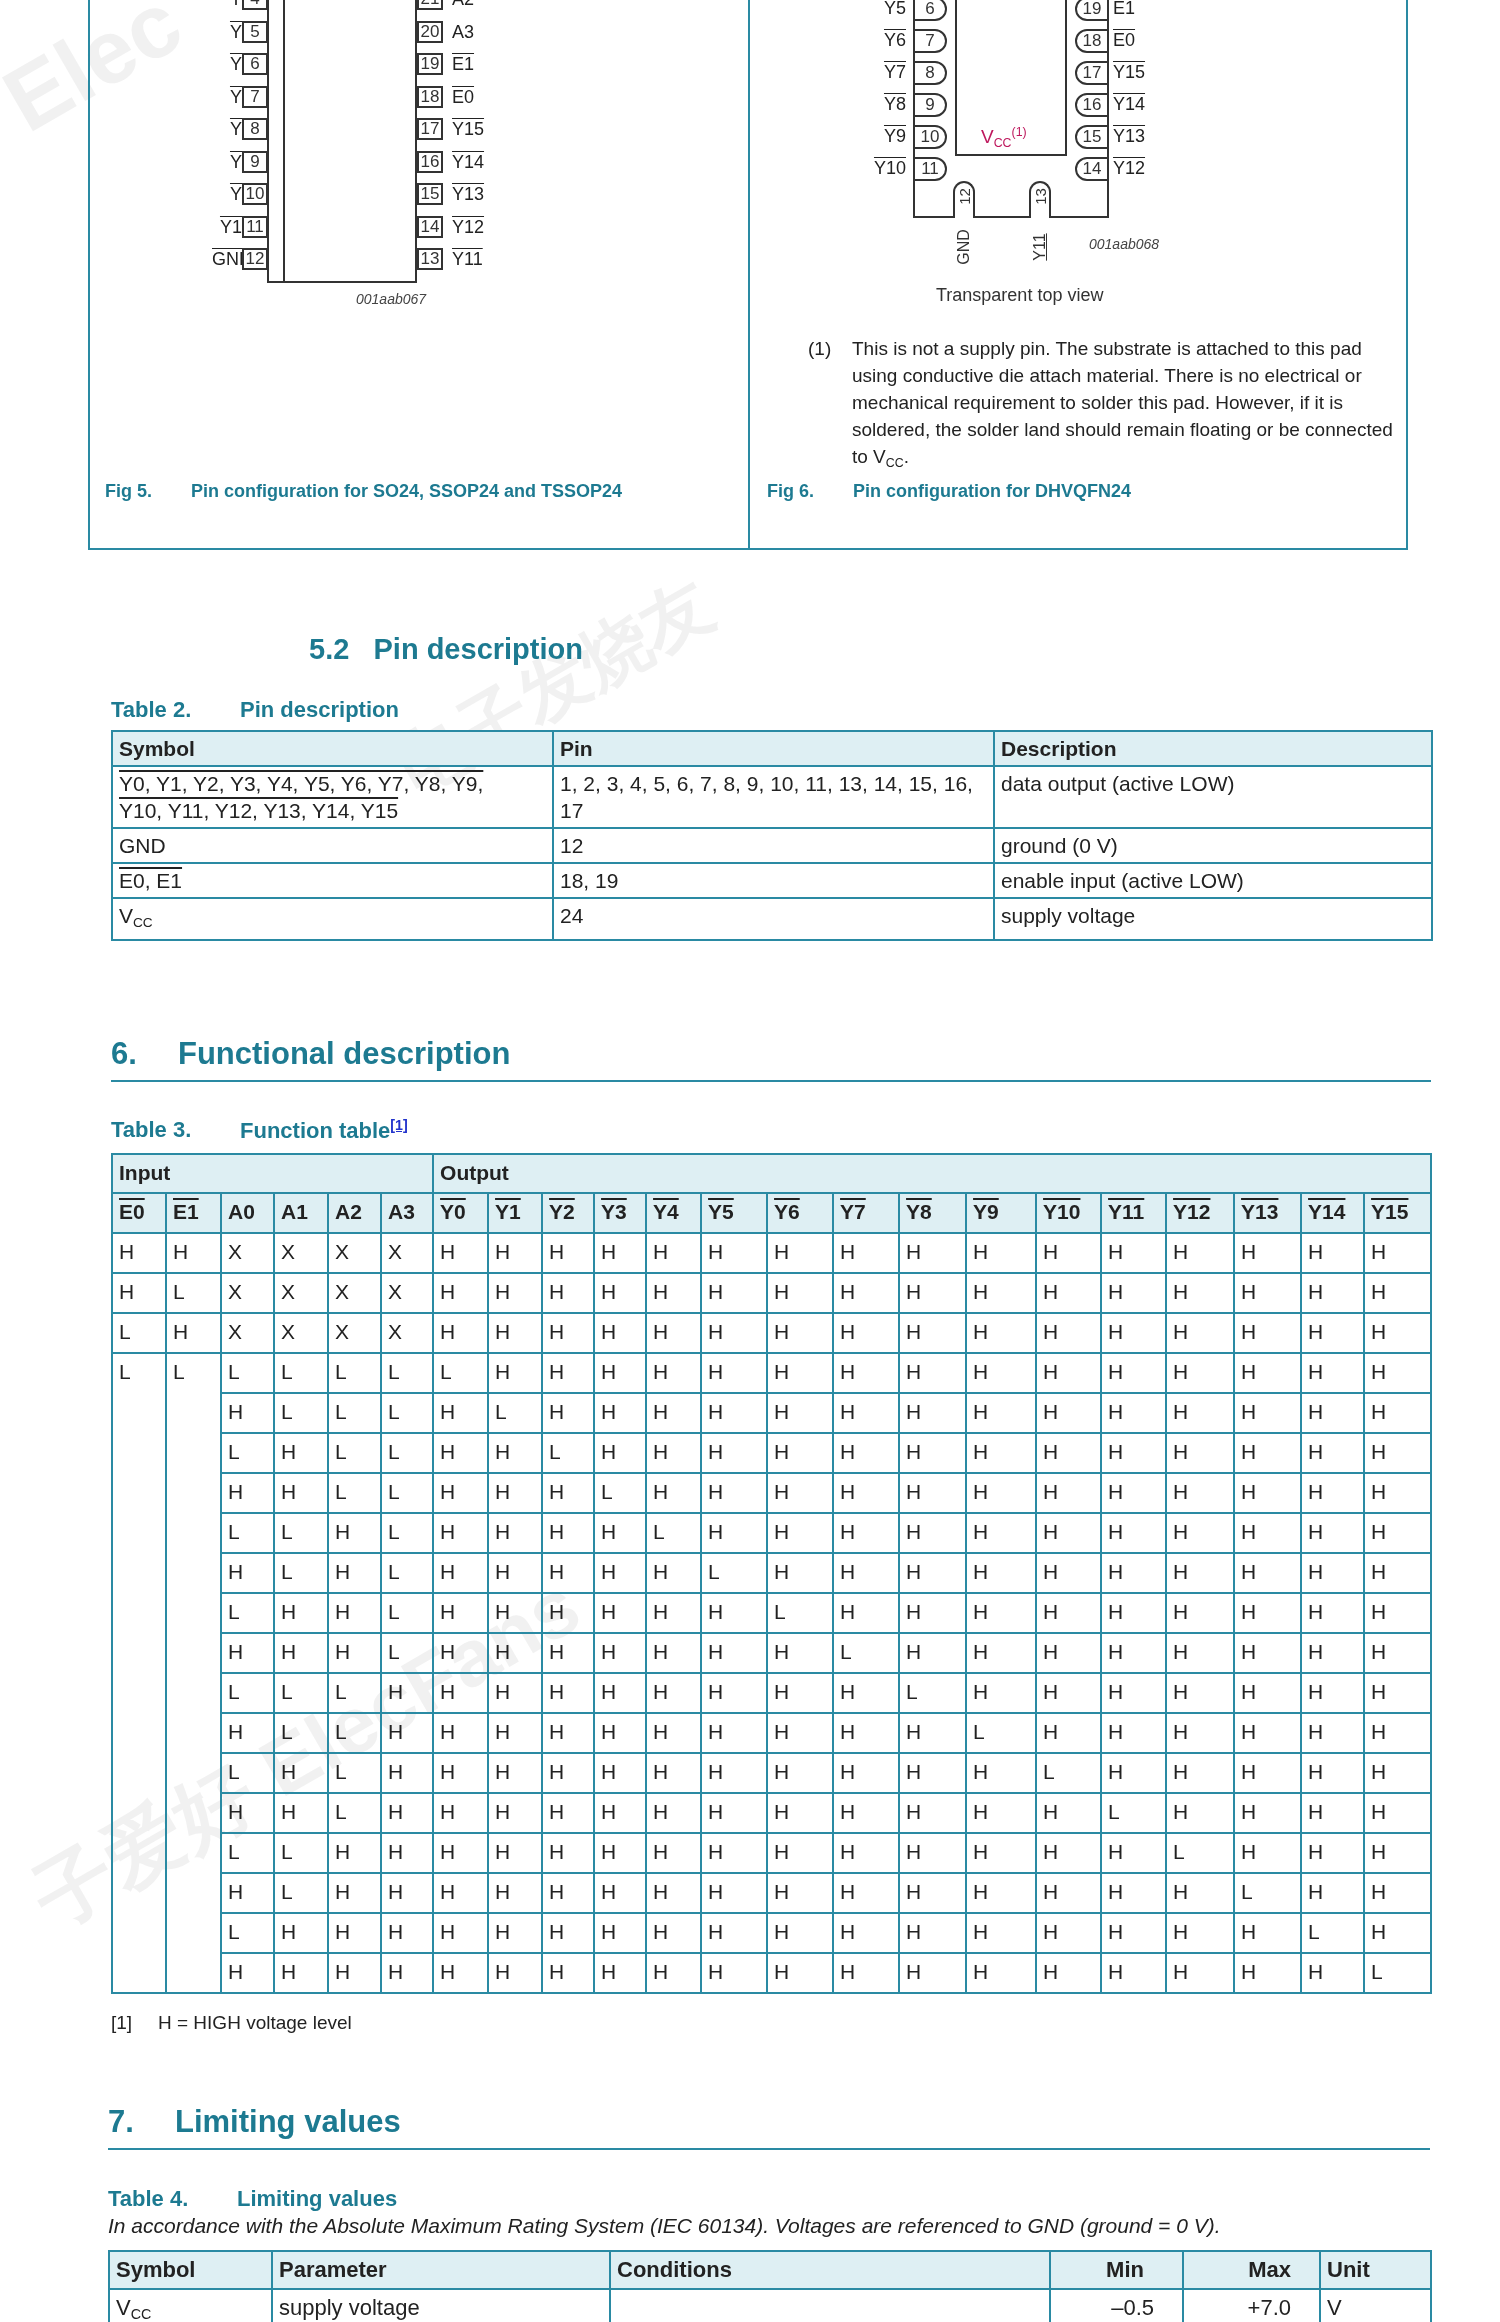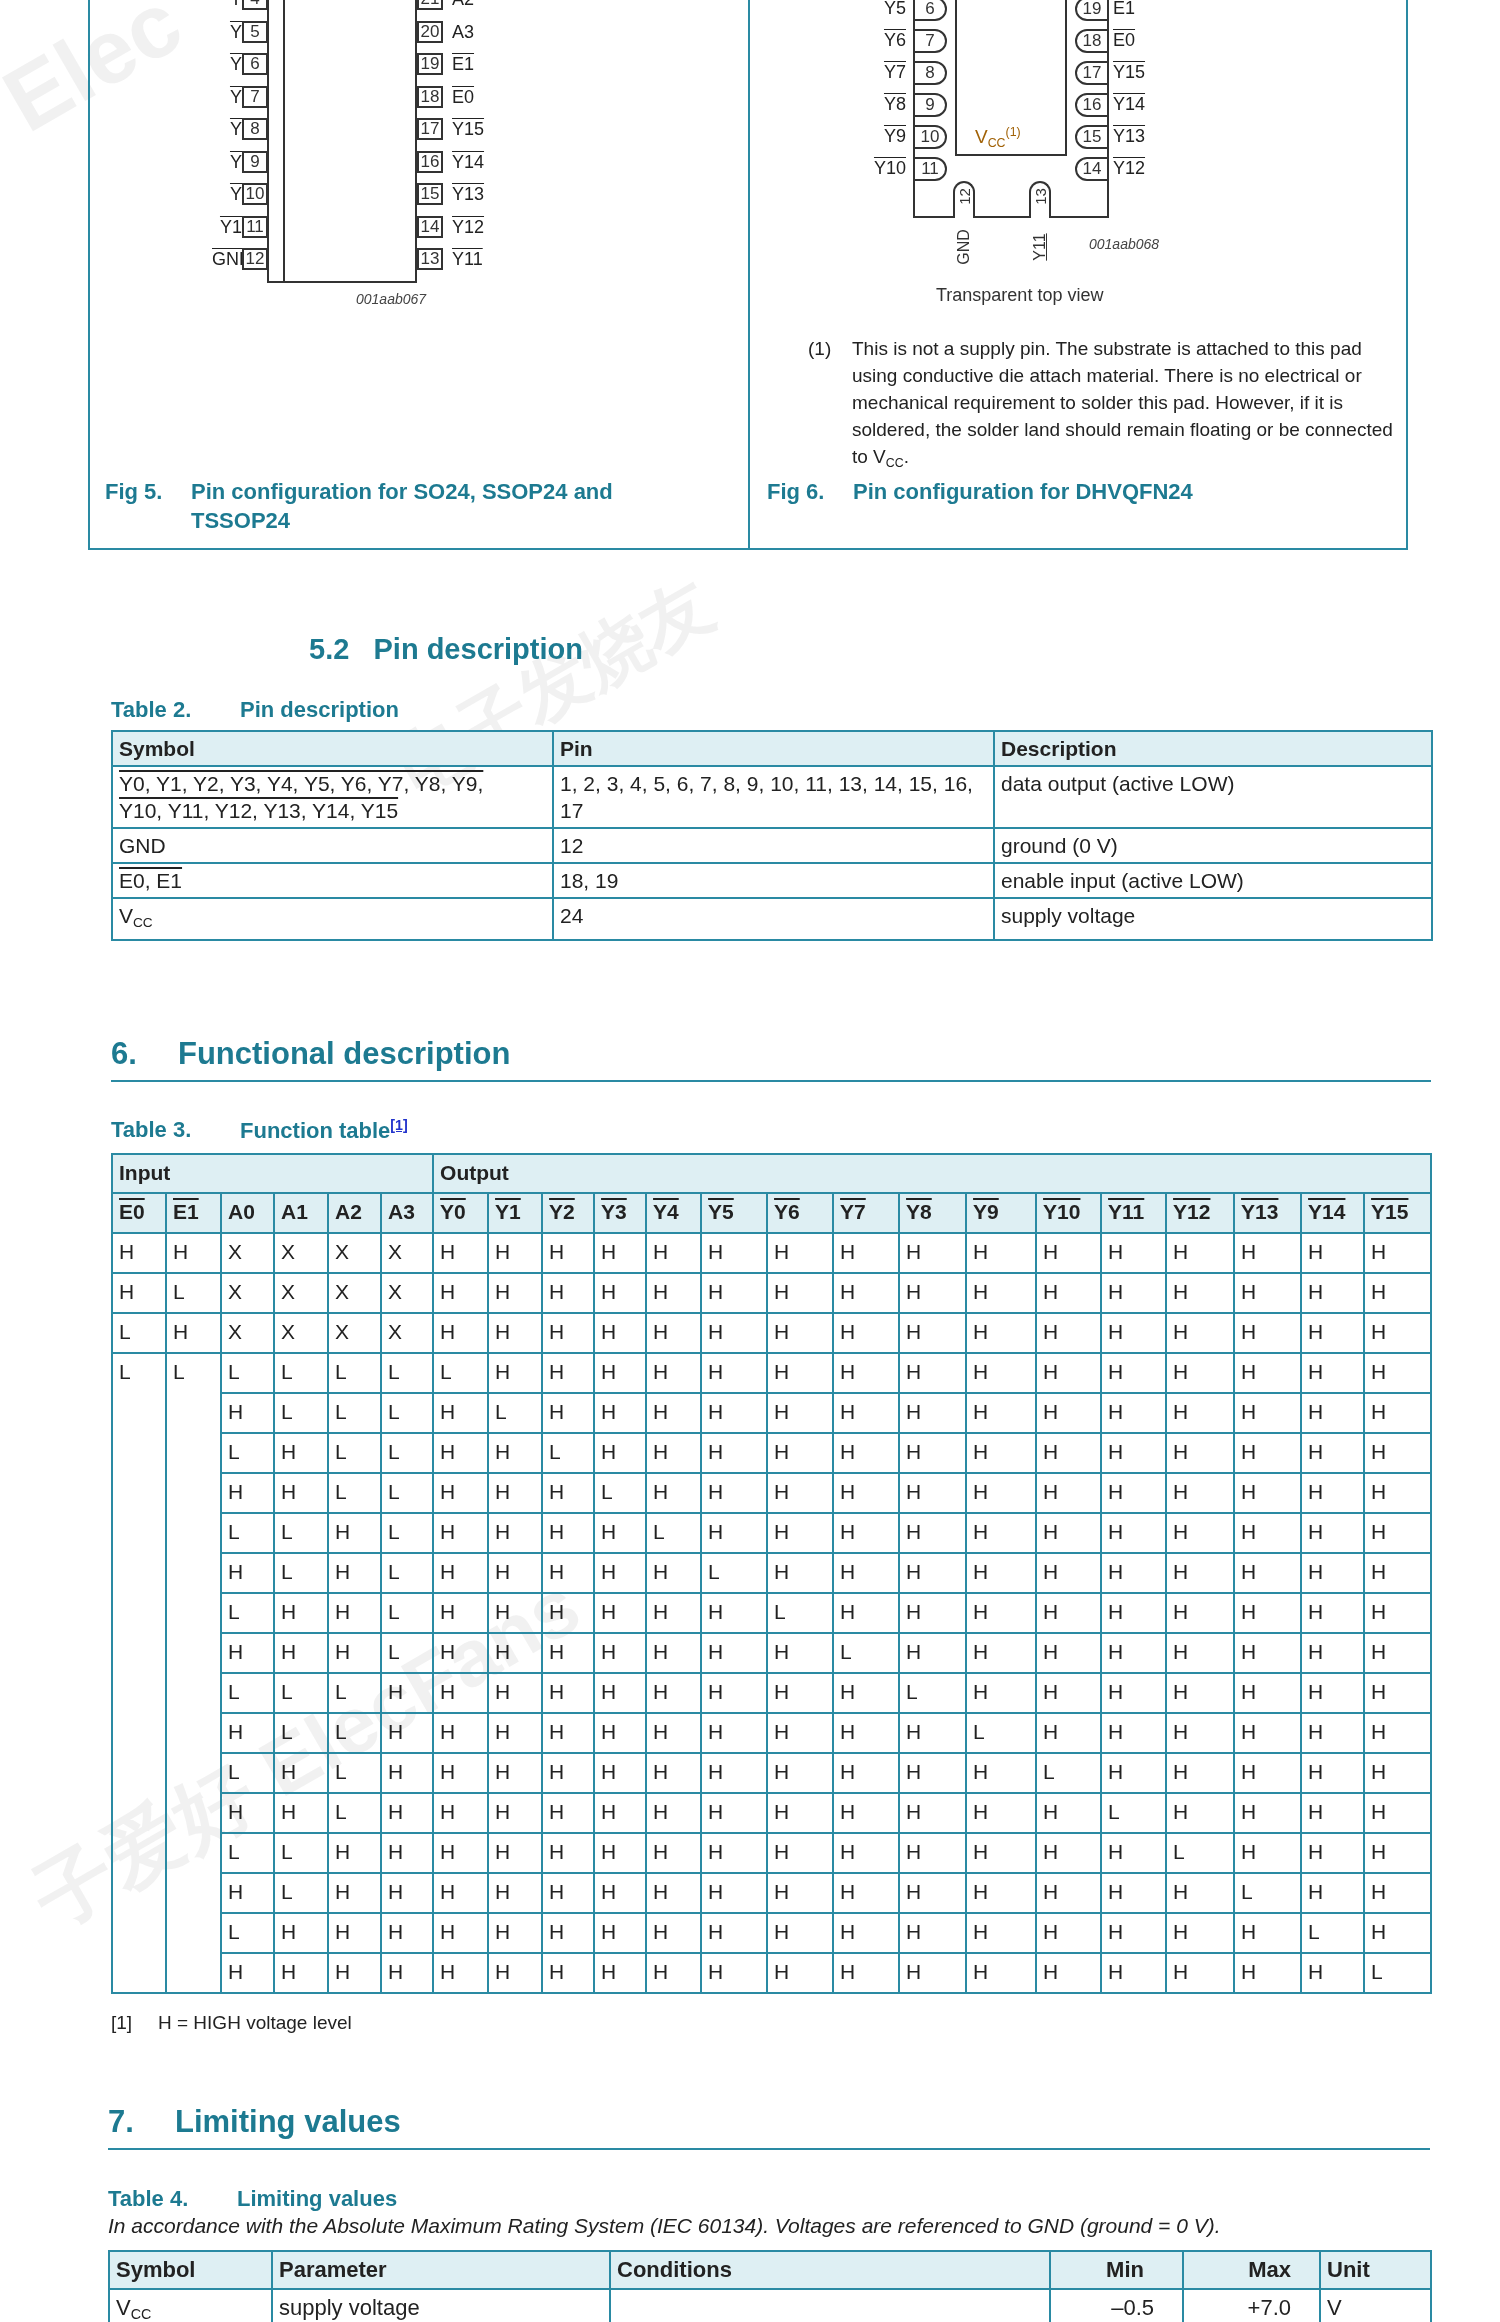--- a/index.html
+++ b/index.html
@@ -8,21 +8,21 @@
   .ov{text-decoration:overline;}
   
   #fig-frame{left:88px;top:-4px;width:1320px;height:554px;border:2px solid #2a8aa3;border-top:none;box-sizing:border-box;}
   #fig-divider{left:748px;top:0;width:2px;height:550px;background:#2a8aa3;}
   .pinlabel{font-size:18px;color:#222;text-align:right;}
   .pinbox{width:26px;height:22px;border:2px solid #333;box-sizing:border-box;font-size:17px;line-height:18px;text-align:center;color:#333;background:#fff;}
   .pinround{width:34px;height:24px;border:2px solid #333;box-sizing:border-box;font-size:17px;line-height:20px;text-align:center;color:#333;background:#fff;}
   .pinround.l{border-radius:0 12px 12px 0;}
   .pinround.r{border-radius:12px 0 0 12px;}
   .figid{font-size:14px;font-style:italic;color:#444;}
-  .figcap{font-size:22px;font-weight:bold;color:#1d7a91;line-height:29px;}
+  .figcap{font-size:18px;font-weight:bold;color:#1d7a91;line-height:29px;}
   .note{font-size:19px;line-height:27px;color:#222;}
   .h2{font-size:31px;font-weight:bold;color:#1d7a91;}
   .h3{font-size:29px;font-weight:bold;color:#1d7a91;}
   .rule{height:2px;background:#2a8aa3;}
   .tcap{font-size:22px;font-weight:bold;color:#1d7a91;}
   table{border-collapse:collapse;table-layout:fixed;}
   td,th{border:2px solid #2a8aa3;text-align:left;vertical-align:top;font-weight:normal;padding:0 6px;box-sizing:border-box;}
   th{background:#deeff3;font-weight:bold;color:#222;margin-left:45px;}
   #pin-table{left:111px;top:730px;width:1320px;font-size:21px;}
   #pin-table td,#pin-table th{padding:3px 6px;line-height:27px;}
@@ -87,21 +87,21 @@
       <div class="abs pinlabel ov" style="left:452px;top:216.5px;text-align:left;">Y12</div>
       <div class="abs pinbox" style="left:417px;top:248px;">13</div>
       <div class="abs pinlabel ov" style="left:452px;top:249px;text-align:left;">Y11</div>
     </div>
   <div class="abs figid" style="left:356px;top:291px;">001aab067</div>
 </div>
 
 <div class="abs" style="left:750px;top:0;width:660px;height:320px;">
   <div class="abs" style="left:163px;top:-10px;width:196px;height:228px;border:2px solid #333;border-top:none;box-sizing:border-box;"></div>
   <div class="abs" style="left:205px;top:-10px;width:112px;height:166px;border:2px solid #333;border-top:none;box-sizing:border-box;"></div>
-  <div class="abs" style="left:225px;top:125px;font-size:19px;color:#a16207;"><span>V</span><sub>CC</sub><sup>(1)</sup></div>
+  <div class="abs" style="left:231px;top:125px;font-size:19px;color:#be185d;"><span>V</span><sub>CC</sub><sup>(1)</sup></div>
   <div id="fig6-left">
       <div class="abs pinlabel ov" style="left:110px;top:-2px;width:46px;">Y5</div>
       <div class="abs pinround l" style="left:163px;top:-3px;">6</div>
       <div class="abs pinlabel ov" style="left:110px;top:30px;width:46px;">Y6</div>
       <div class="abs pinround l" style="left:163px;top:29px;">7</div>
       <div class="abs pinlabel ov" style="left:110px;top:62px;width:46px;">Y7</div>
       <div class="abs pinround l" style="left:163px;top:61px;">8</div>
       <div class="abs pinlabel ov" style="left:110px;top:94px;width:46px;">Y8</div>
       <div class="abs pinround l" style="left:163px;top:93px;">9</div>
       <div class="abs pinlabel ov" style="left:110px;top:126px;width:46px;">Y9</div>

